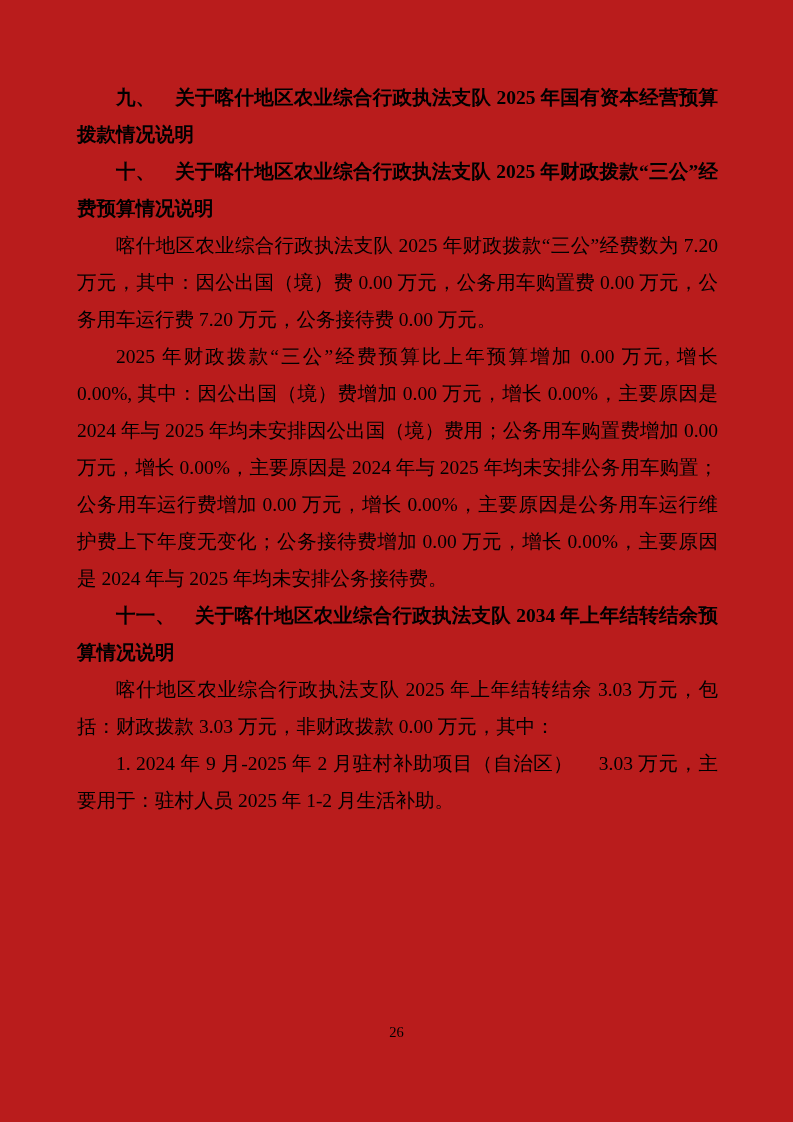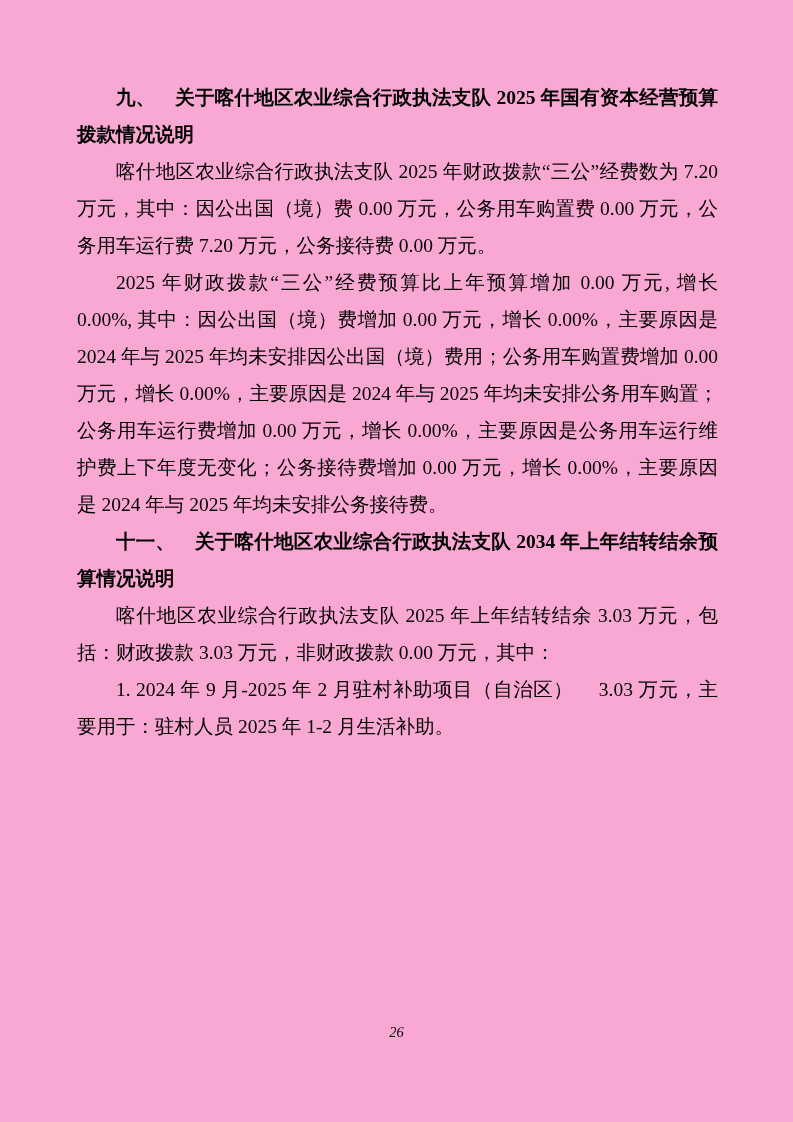--- a/index.html
+++ b/index.html
@@ -5,21 +5,21 @@
   html, body {
     margin: 0;
     padding: 0;
     background: #ffffff;
   }
   .page {
     position: relative;
     width: 793px;
     height: 1122px;
     margin: 0 auto;
-    background: #f9a8d4;
+    background: #b91c1c;
     box-sizing: border-box;
     padding: 79px 75px 0 77px;
     overflow: hidden;
     font-family: "Liberation Serif", "DejaVu Serif", serif;
     color: #000000;
   }
   .content {
     font-size: 19.5px;
     line-height: 37px;
     text-align: justify;
@@ -43,34 +43,34 @@
     top: 1022px;
     left: 0;
     width: 100%;
     text-align: center;
   }
   .page-number {
     font-size: 14.5px;
     line-height: 20px;
     font-family: "Liberation Serif", "DejaVu Serif", serif;
     color: #000000;
-    font-style: italic;
   }
 </style>
 </head>
 <body>
 
 <div class="page">
   <div class="content">
 
     <section class="section">
       <h2 class="heading">九、　关于喀什地区农业综合行政执法支队 2025 年国有资本经营预算拨款情况说明</h2>
     </section>
 
     <section class="section">
+      <h2 class="heading">十、　关于喀什地区农业综合行政执法支队 2025 年财政拨款“三公”经费预算情况说明</h2>
       <p class="para">喀什地区农业综合行政执法支队 2025 年财政拨款“三公”经费数为 7.20 万元，其中：因公出国（境）费 0.00 万元，公务用车购置费 0.00 万元，公务用车运行费 7.20 万元，公务接待费 0.00 万元。</p>
       <p class="para">2025 年财政拨款“三公”经费预算比上年预算增加 0.00 万元, 增长 0.00%, 其中：因公出国（境）费增加 0.00 万元，增长 0.00%，主要原因是 2024 年与 2025 年均未安排因公出国（境）费用；公务用车购置费增加 0.00 万元，增长 0.00%，主要原因是 2024 年与 2025 年均未安排公务用车购置；公务用车运行费增加 0.00 万元，增长 0.00%，主要原因是公务用车运行维护费上下年度无变化；公务接待费增加 0.00 万元，增长 0.00%，主要原因是 2024 年与 2025 年均未安排公务接待费。</p>
     </section>
 
     <section class="section">
       <h2 class="heading">十一、　关于喀什地区农业综合行政执法支队 2034 年上年结转结余预算情况说明</h2>
       <p class="para">喀什地区农业综合行政执法支队 2025 年上年结转结余 3.03 万元，包括：财政拨款 3.03 万元，非财政拨款 0.00 万元，其中：</p>
       <p class="para">1. 2024 年 9 月-2025 年 2 月驻村补助项目（自治区）　 3.03 万元，主要用于：驻村人员 2025 年 1-2 月生活补助。</p>
     </section>
 

